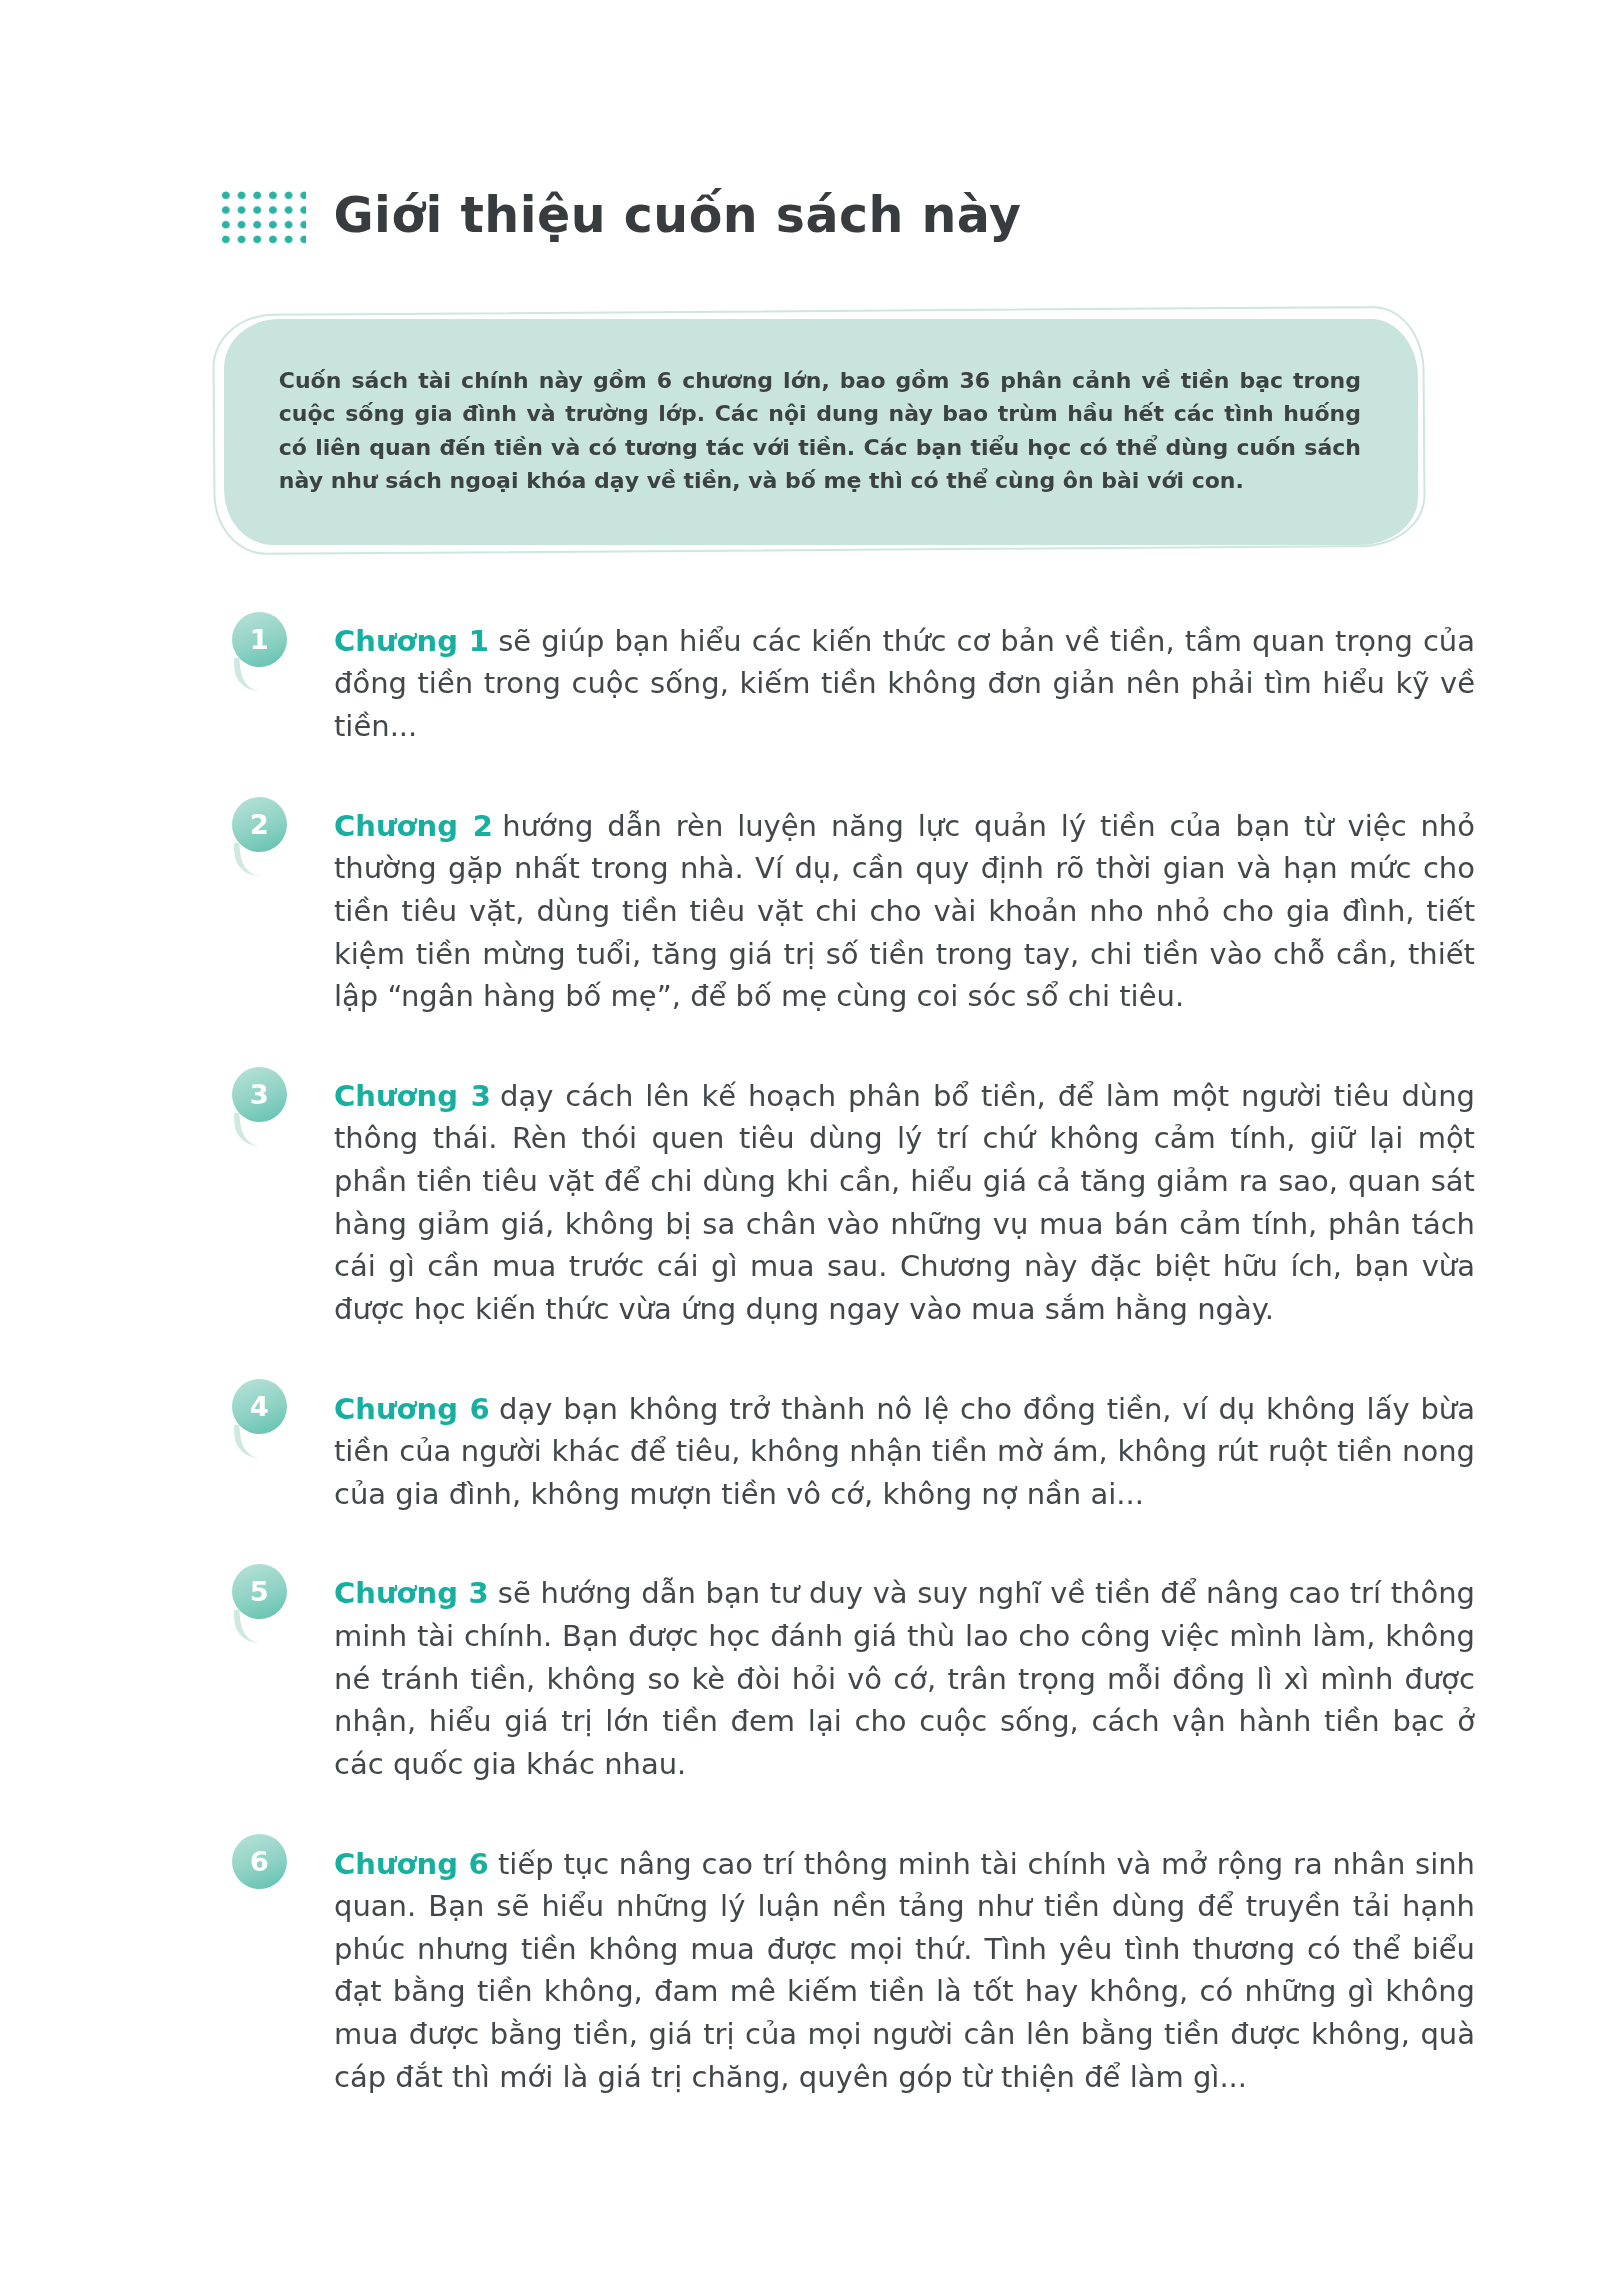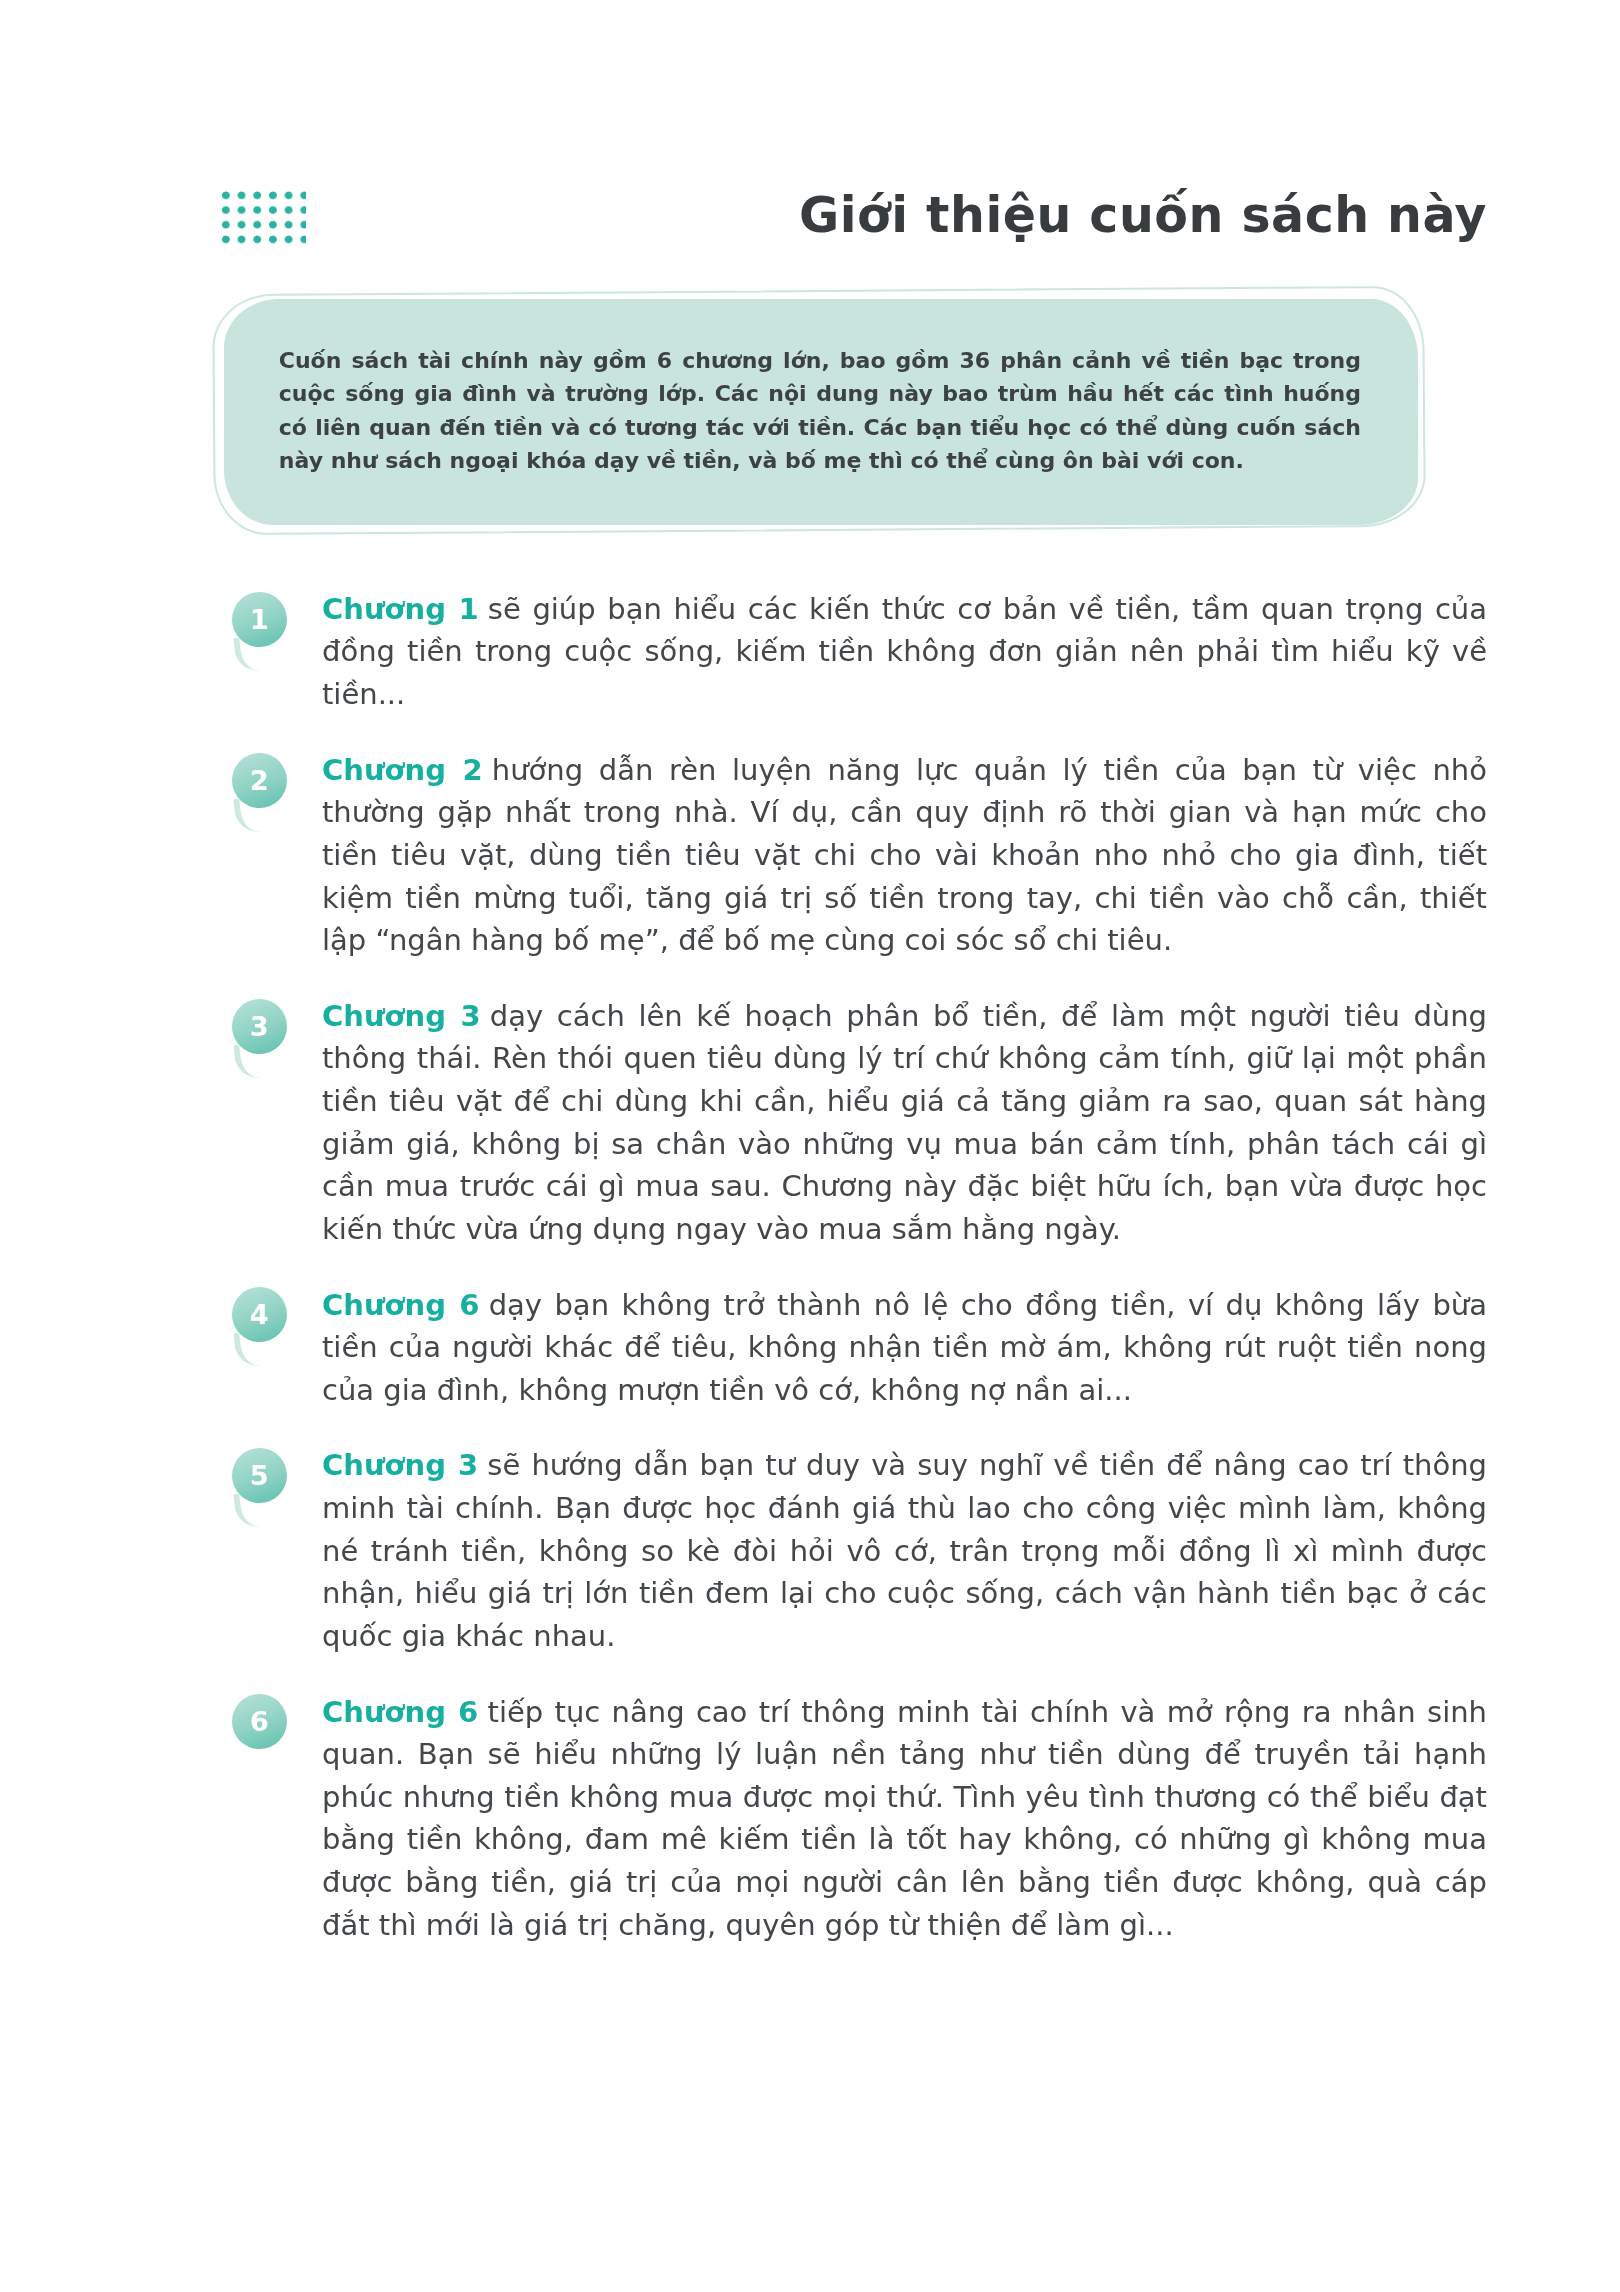--- a/index.html
+++ b/index.html
@@ -8,21 +8,21 @@
     height: 2293px;
     background: #ffffff;
     font-family: "DejaVu Sans", sans-serif;
     color: #43474a;
     position: relative;
     overflow: hidden;
   }
   .page { padding: 186px 133px 0 216px; }
 
   
-  .title-row { display: flex; align-items: center; gap: 27.4px; margin-bottom: 54px; justify-content: space-between; }
+  .title-row { display: flex; align-items: center; gap: 27.4px; margin-bottom: 74px; }
   .dots {
     width: 90px; height: 59px;
     background-image: radial-gradient(circle, #2ab3a3 3.5px, transparent 4.2px);
     background-size: 15.7px 14.7px;
     background-position: 2px 2px;
     flex: 0 0 auto;
   }
   h1 {
     margin: 0;
     font-size: 49px;
@@ -76,21 +76,21 @@
     position: absolute;
     left: 2.9px; top: 45px;
     width: 17.6px; height: 35px;
     border-left: 6.9px solid #cfe9e2;
     border-radius: 0 0 0 25.5px;
     transform: rotate(-6deg);
   }
   .chapter:last-child .badge::after { display: none; }
   .chapter-text {
     flex: 1;
-    margin: 0;
+    margin: 12px;
     font-size: 29px;
     line-height: 1.47;
     text-align: justify;
     color: #43474a;
   }
   .chapter-label { color: #17b0a0; font-weight: bold; margin-right: 0.32em; }
 </style>
 </head>
 <body>
 

